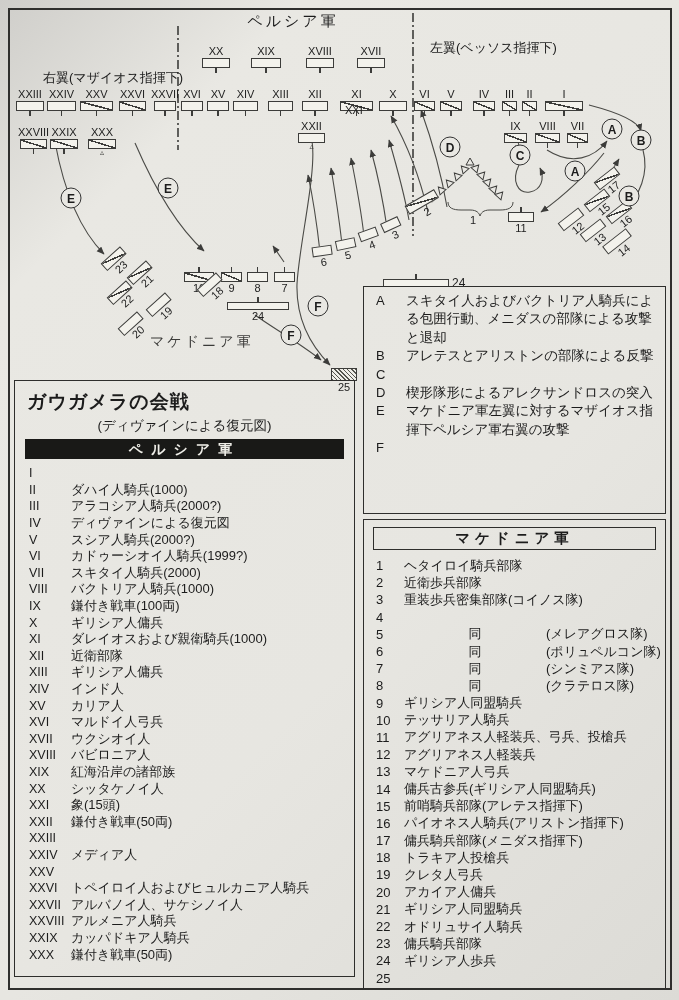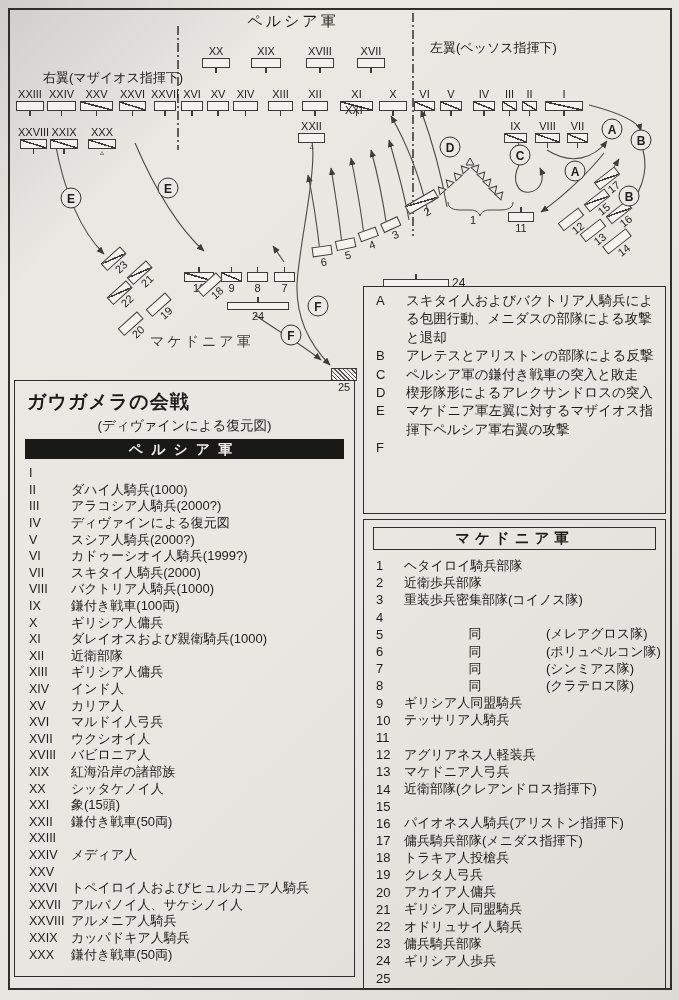--- a/index.html
+++ b/index.html
@@ -391,21 +391,20 @@
           <span class="etext">スキタイ人およびバクトリア人騎兵による包囲行動、メニダスの部隊による攻撃と退却</span>
         </div>
 
         <div class="erow">
           <span class="eletter">B</span>
           <span class="etext">アレテスとアリストンの部隊による反撃</span>
         </div>
 
         <div class="erow">
           <span class="eletter">C</span>
-          <span class="etext">ペルシア軍の鎌付き戦車の突入と敗走</span>
         </div>
 
         <div class="erow">
           <span class="eletter">D</span>
           <span class="etext">楔形隊形によるアレクサンドロスの突入</span>
         </div>
 
         <div class="erow">
           <span class="eletter">E</span>
           <span class="etext">マケドニア軍左翼に対するマザイオス指揮下ペルシア軍右翼の攻撃</span>
@@ -620,39 +619,41 @@
           <span class="mname"><span>ギリシア人同盟騎兵</span></span>
         </div>
 
         <div class="mrow">
           <span class="mnum">10</span>
           <span class="mname"><span>テッサリア人騎兵</span></span>
         </div>
 
         <div class="mrow">
           <span class="mnum">11</span>
+          <span class="mname"><span>アグリアネス人軽装兵、弓兵、投槍兵</span></span>
         </div>
 
         <div class="mrow">
           <span class="mnum">12</span>
           <span class="mname"><span>アグリアネス人軽装兵</span></span>
         </div>
 
         <div class="mrow">
           <span class="mnum">13</span>
           <span class="mname"><span>マケドニア人弓兵</span></span>
         </div>
 
         <div class="mrow">
           <span class="mnum">14</span>
-          <span class="mname"><span>近衛部隊(クレアンドロス指揮下)</span></span>
+          <span class="mname"><span>傭兵古参兵(ギリシア人同盟騎兵)</span></span>
         </div>
 
         <div class="mrow">
           <span class="mnum">15</span>
+          <span class="mname"><span>前哨騎兵部隊(アレテス指揮下)</span></span>
         </div>
 
         <div class="mrow">
           <span class="mnum">16</span>
           <span class="mname"><span>パイオネス人騎兵(アリストン指揮下)</span></span>
         </div>
 
         <div class="mrow">
           <span class="mnum">17</span>
           <span class="mname"><span>傭兵騎兵部隊(メニダス指揮下)</span></span>

